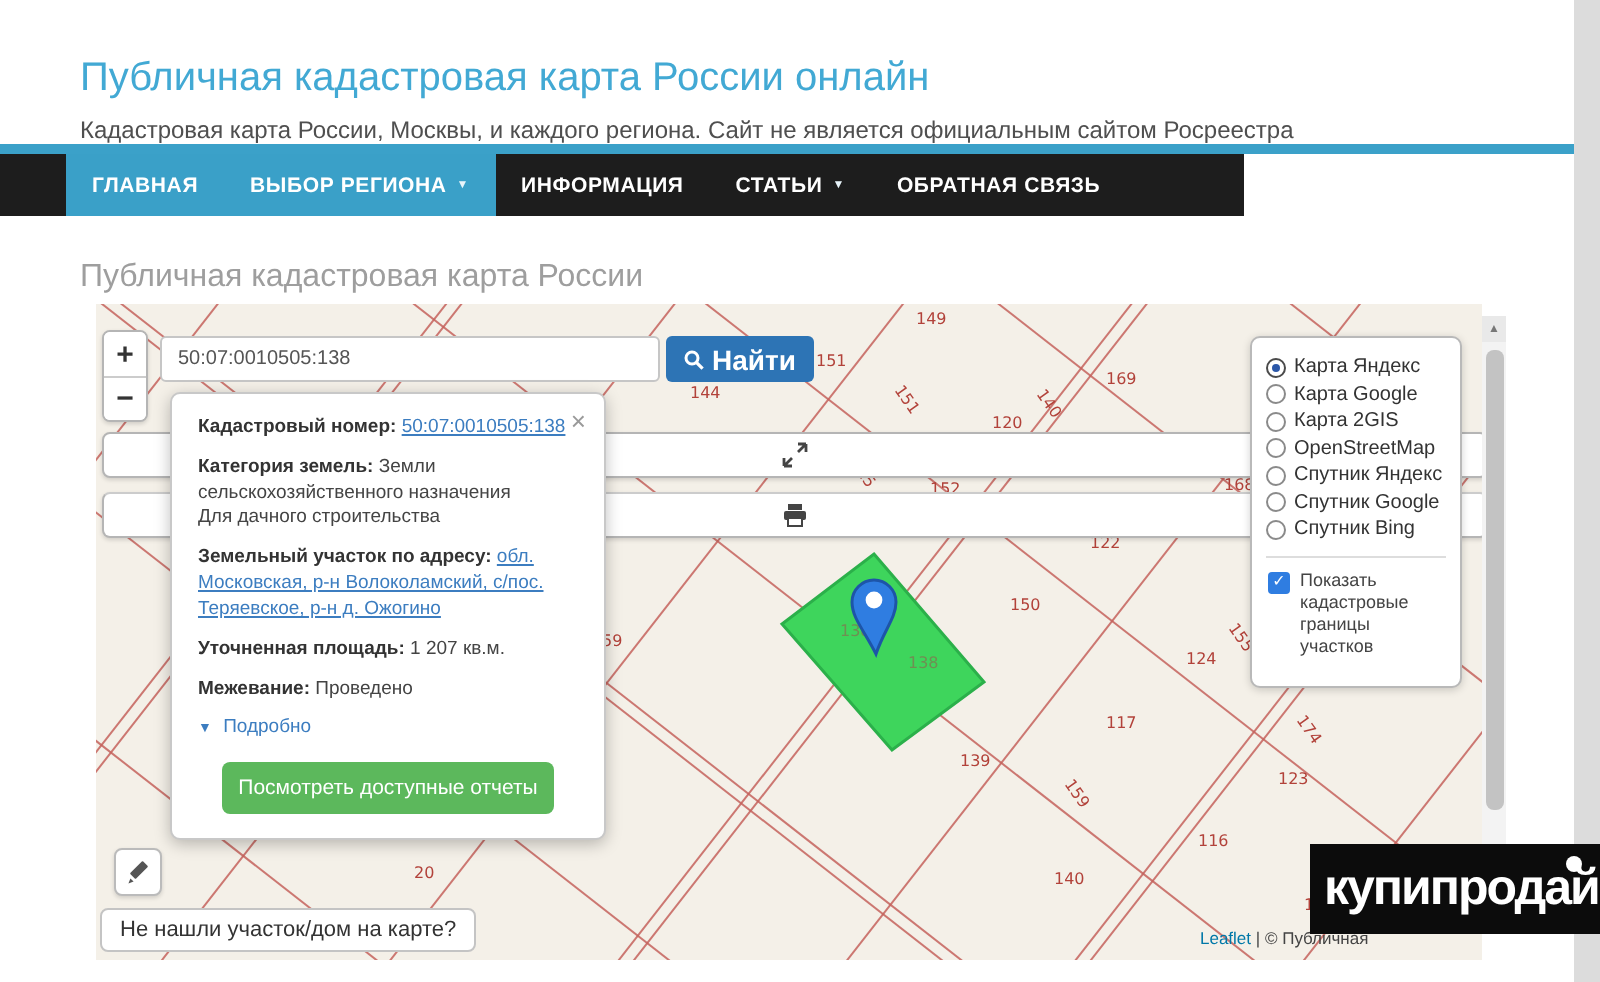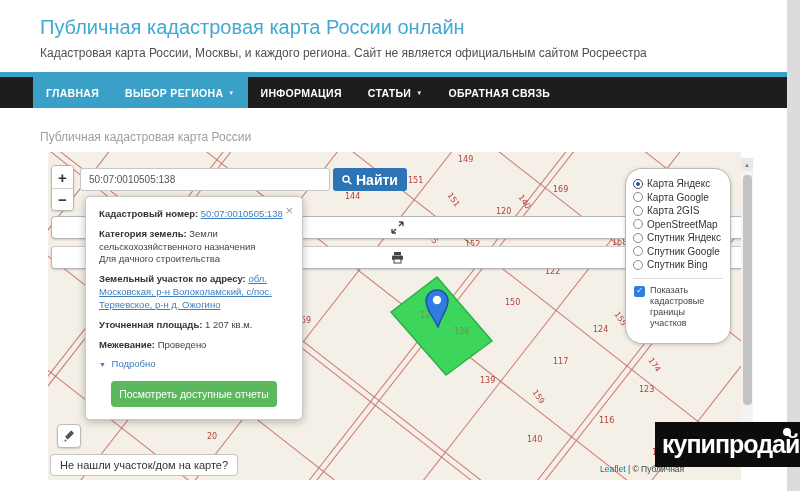--- a/index.html
+++ b/index.html
@@ -1,33 +1,33 @@
 <!DOCTYPE html>
 <html><head>
 <meta charset="utf-8">
 <style>
   * { margin:0; padding:0; box-sizing:border-box; }
   html,body { width:800px; height:491px; background:#fff; overflow:hidden;
               font-family:"Liberation Sans", sans-serif; position:relative; }
 
   
-  .site-header { position:absolute; left:0; top:4px; width:800px; height:51px; background:#fff;border-radius:13px; }
+  .site-header { position:absolute; left:0; top:16px; width:800px; height:51px; background:#fff;border-radius:13px; }
   .site-title { position:absolute; left:40px; top:12px; font-size:20px; color:#42a9d4; }
   .site-subtitle { position:absolute; left:40px; top:42px; font-size:12px; color:#4f4f4f; }
 
   .accent-bar { position:absolute; left:0; top:72px; width:787px; height:5px; background:#3ba1c9; }
 
-  .nav-bar { position:absolute; left:0; top:77px; width:787px; height:31px; background:#1d1d1d;
+  .nav-bar { position:absolute; left:0; top:77px; width:622px; height:31px; background:#1d1d1d;
              display:flex; align-items:stretch; padding-left:33px; }
   .nav-item { display:flex; align-items:center; padding:0 13px; color:#fff; font-size:10.5px;
               font-weight:bold; letter-spacing:.3px; cursor:pointer; white-space:nowrap; }
   .nav-item.active { background:#3aa0c8; }
   .nav-caret { font-size:6px; margin-left:5px; color:#e8f4fa; }
 
-  .page-title { position:absolute; left:40px; top:130px; font-size:12px; color:#9e9e9e; }
+  .page-title { position:absolute; left:40px; top:130px; font-size:16px; color:#9e9e9e; }
 
   
   .map-wrap { position:absolute; left:48px; top:152px; width:693px; height:328px; background:#f4f0e8; }
   .map-svg { position:absolute; left:0; top:0; }
   .map-svg text { font-family:"DejaVu Sans", sans-serif; font-size:8px; fill:#b2423a; }
   .map-svg text.on-green { fill:#6f8f53; }
 
   
   .ctrl { position:absolute; width:23px; background:#fff; border:1px solid #b5b5b5;
           border-radius:4px; overflow:hidden; box-shadow:0 1px 2px rgba(0,0,0,.15); }
@@ -49,21 +49,21 @@
                  line-height:1; cursor:pointer; }
   .details-link { color:#3c7dc0; cursor:pointer; }
   .details-link .tri { font-size:7px; margin-right:3px; }
   .report-btn { display:block; margin:10px auto 0 auto; width:166px; padding:7px 0;
                 background:#5cb85c; border:none; border-radius:4px; color:#fff;
                 font-size:10.5px; text-align:center; cursor:pointer;
                 font-family:"Liberation Sans", sans-serif; }
 
   
   .layers { position:absolute; left:577px; top:16px; width:106px; background:#fff;
-            border:1px solid #b9b9b9; border-radius:17px; padding:8px 7px 7px 7px;
+            border:1px solid #b9b9b9; border-radius:5px; padding:8px 7px 7px 7px;
             box-shadow:0 1px 4px rgba(0,0,0,.18); }
   .layer-row { display:flex; align-items:center; height:13.5px; font-size:10px; color:#333;
                cursor:pointer; white-space:nowrap; }
   .radio { width:10px; height:10px; border:1px solid #8a8a8a; border-radius:50%;
            margin-right:4px; flex:0 0 auto; background:#fff; position:relative; }
   .radio.checked { border-color:#4a4a4a; }
   .radio.checked::after { content:""; position:absolute; left:2px; top:2px; width:4px; height:4px;
                           border-radius:50%; background:#2b57a8; }
   .layers hr { border:none; border-top:1px solid #ddd; margin:6px 0 6px 0; }
   .overlay-row { display:flex; align-items:flex-start; font-size:9px; color:#444;

